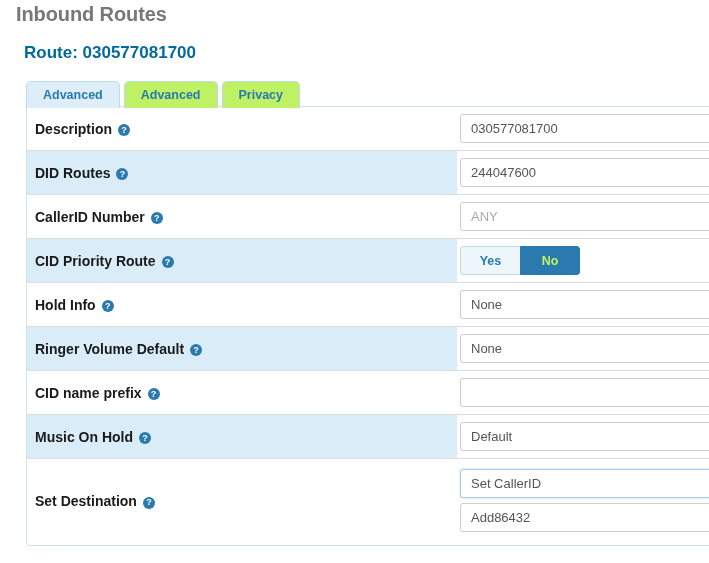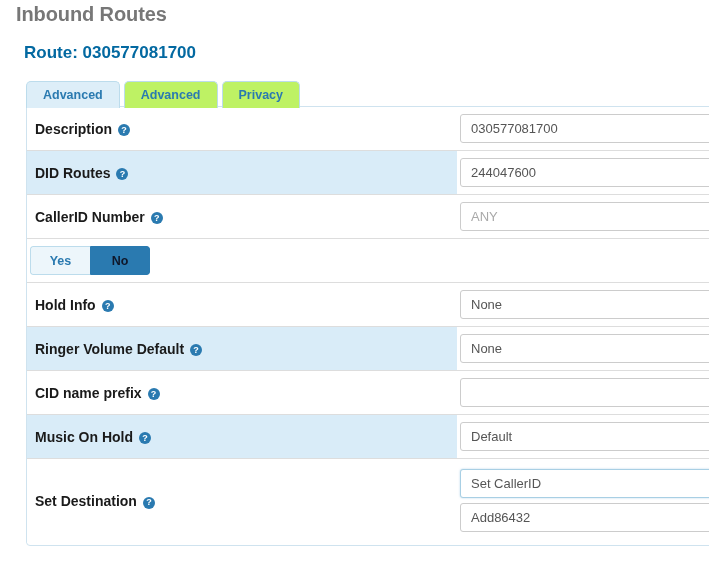--- a/index.html
+++ b/index.html
@@ -181,21 +181,21 @@
     cursor: pointer;
     border: 1px solid #bcdcec;
     background: #edf6fb;
     color: #2a7ab0;
   }
   .btn-opt:first-child { border-radius: 3px 0 0 3px; border-right: none; text-align: center; }
   .btn-opt:last-child { border-radius: 0 3px 3px 0; }
   .btn-opt.selected {
     background: #2a7ab0;
     border-color: #2a7ab0;
-    color: #0f172a;
+    color: #bef264;
   }
 </style>
 </head>
 <body>
 
 <div class="page">
 
   <div class="page-title">Inbound Routes</div>
   <div class="route-title">Route: 030577081700</div>
 
@@ -225,20 +225,23 @@
         </div>
         <div class="form-row">
           <div class="label-cell">
             <div><span class="label-text">CallerID Number</span><span class="help-icon">?</span></div>
           </div>
           <div class="field-cell">
             <div class="txt-input placeholder">ANY</div>
           </div>
         </div>
         <div class="form-row striped">
+          <div class="label-cell">
+            <div><span class="label-text">CID Priority Route</span><span class="help-icon">?</span></div>
+          </div>
           <div class="field-cell">
             <div class="btn-group">
               <div class="btn-opt">Yes</div>
               <div class="btn-opt selected">No</div>
             </div>
           </div>
         </div>
         <div class="form-row">
           <div class="label-cell">
             <div><span class="label-text">Hold Info</span><span class="help-icon">?</span></div>

